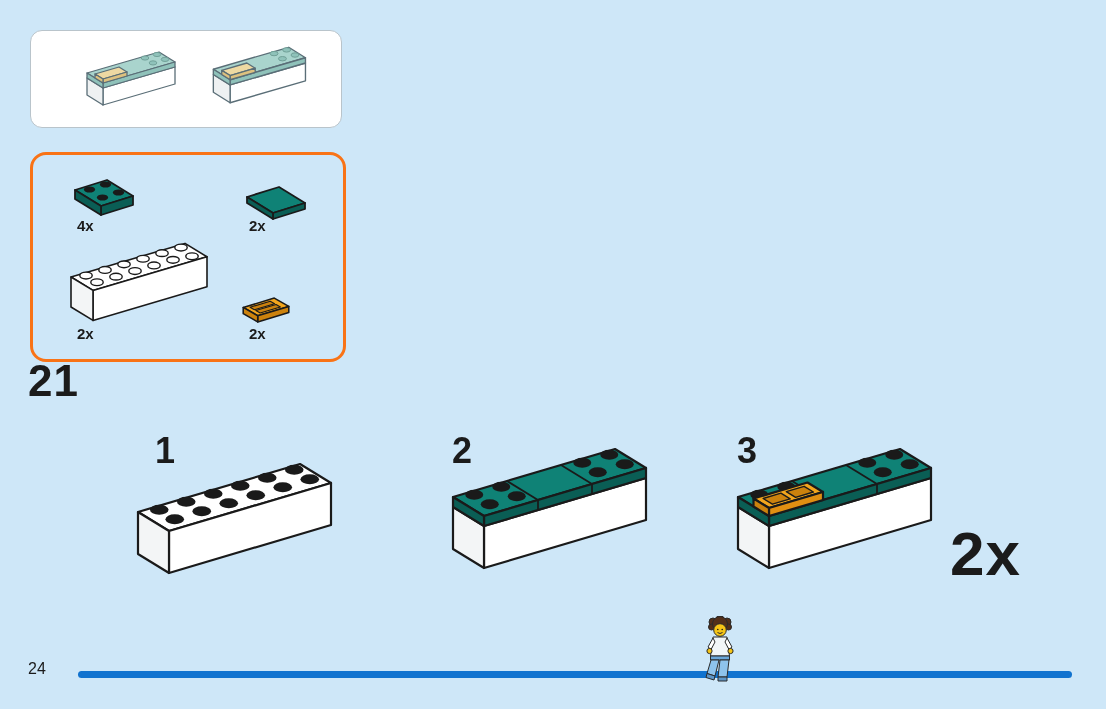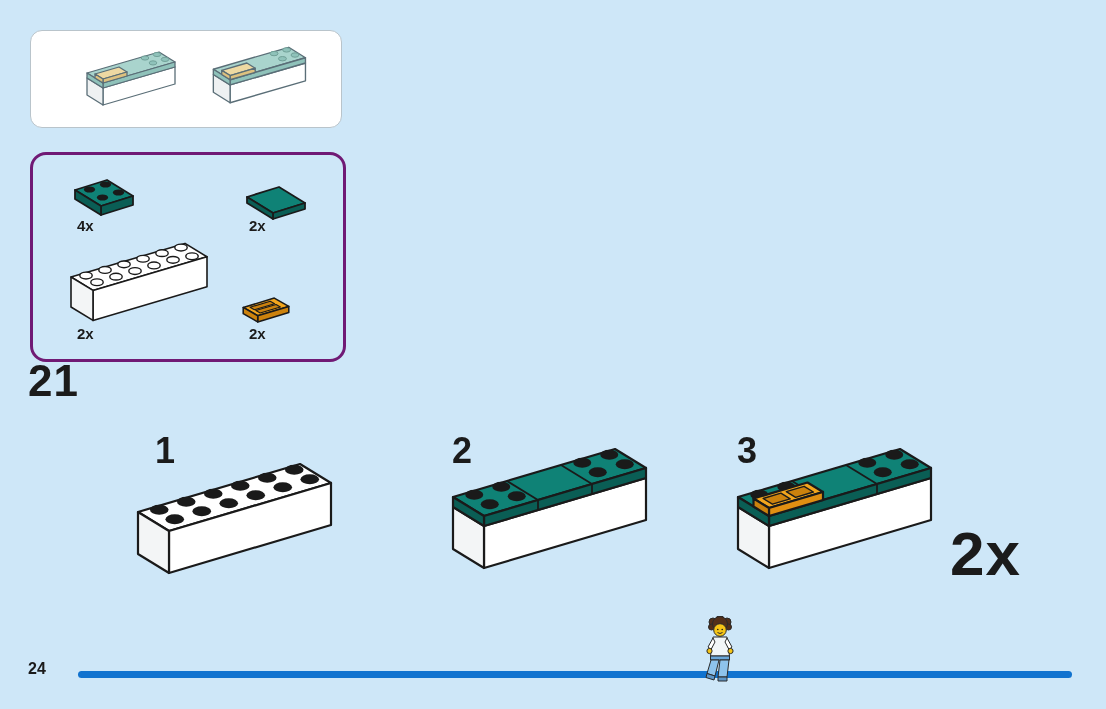--- a/index.html
+++ b/index.html
@@ -2,26 +2,26 @@
 <html><head>
 <meta charset="utf-8">
 <style>
   html,body{margin:0;padding:0;background:#cee7f8;}
   .page{position:relative;width:1106px;height:709px;background:#cee7f8;overflow:hidden;
         font-family:"Liberation Sans",sans-serif;color:#1b1b1b;}
   .abs{position:absolute;}
   .preview-box{position:absolute;left:30px;top:30px;width:310px;height:96px;
                background:#ffffff;border:1.5px solid #b9c4cb;border-radius:12px;}
   .parts-box{position:absolute;left:30px;top:152px;width:310px;height:204px;
-             background:#cee7f8;border:3px solid #701a75;border-radius:16px;}
+             background:#cee7f8;border:3px solid #f97316;border-radius:16px;}
   .count{position:absolute;font-size:15px;font-weight:bold;color:#1b1b1b;}
   .step-num{position:absolute;left:28px;top:356px;font-size:44px;font-weight:bold;letter-spacing:1px;}
   .sub-label{position:absolute;font-size:36px;font-weight:bold;}
   .multiplier{position:absolute;left:950px;top:518px;font-size:62px;font-weight:bold;letter-spacing:1px;}
-  .page-number{position:absolute;left:28px;top:660px;font-size:16px;font-weight:bold;}
+  .page-number{position:absolute;left:28px;top:660px;font-size:16px;font-weight:normal;}
   .progress-bar{position:absolute;left:78px;top:671px;width:994px;height:7px;
                 background:#1173cf;border-radius:4px;}
   svg{display:block;}
 </style>
 </head>
 <body>
 
 <div class="page">
 
   <svg width="0" height="0" style="position:absolute" aria-hidden="true">

